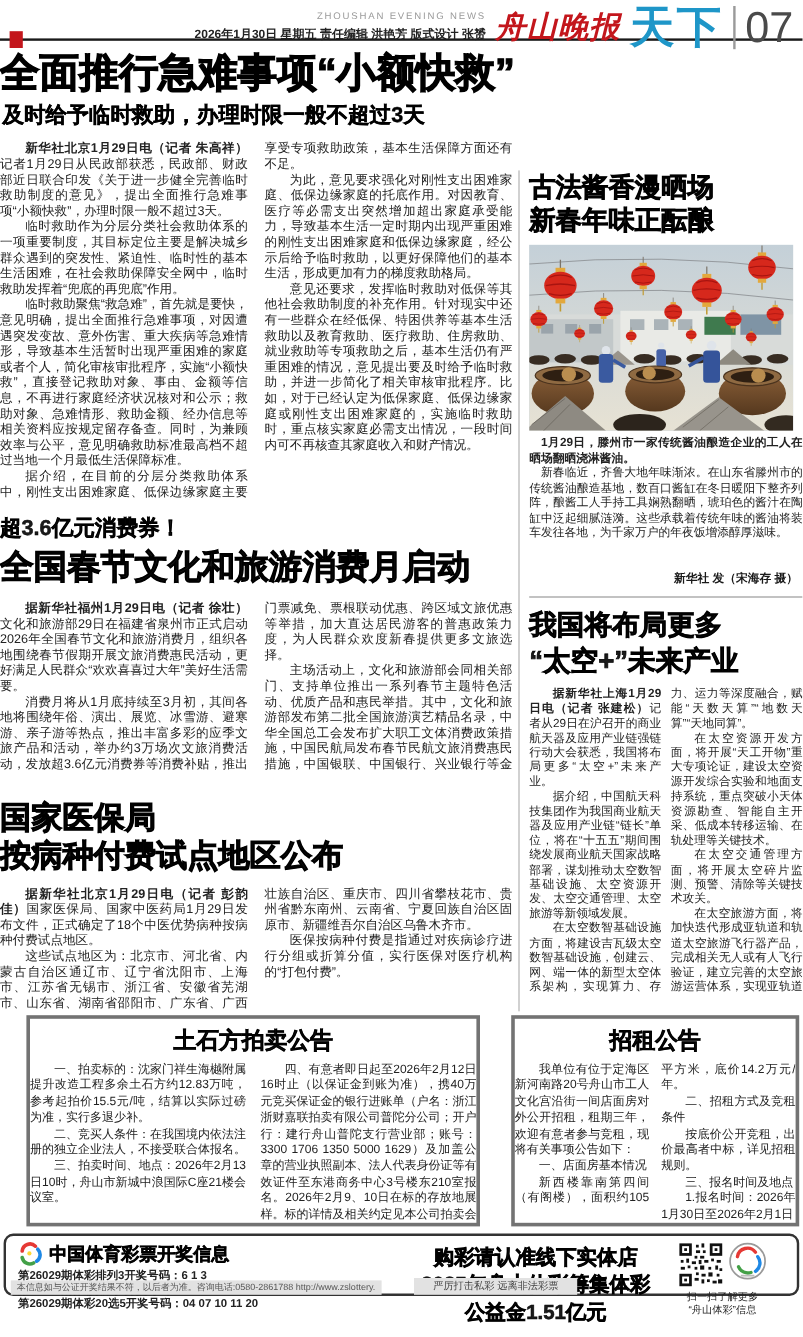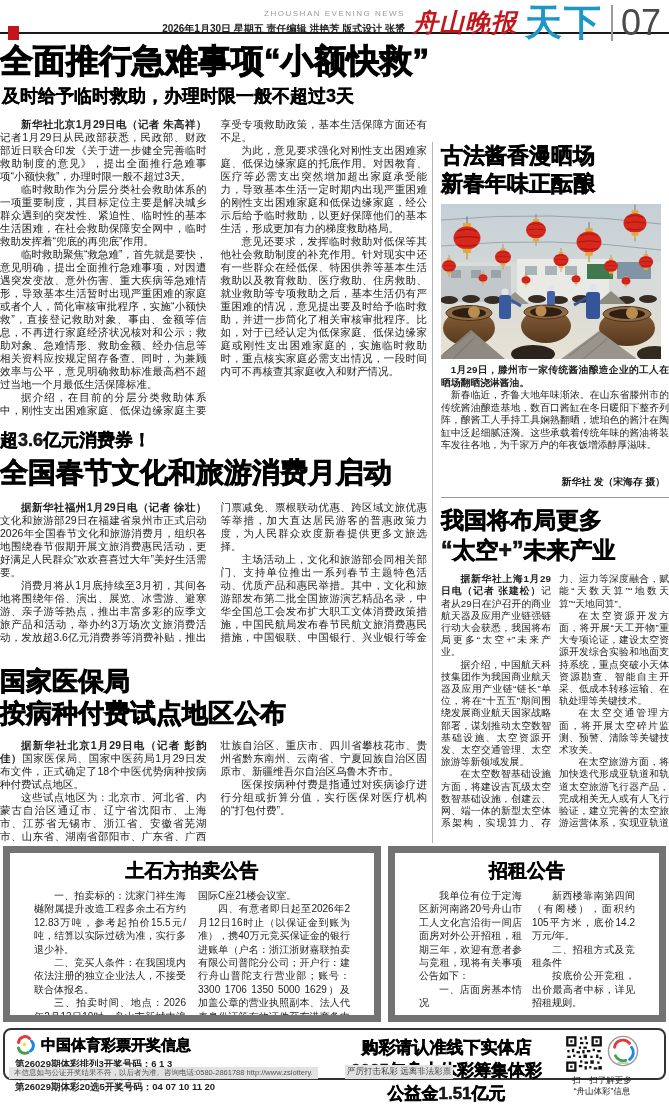--- a/index.html
+++ b/index.html
@@ -47,21 +47,21 @@
   
   .photo-fig { width:220px; height:155px; overflow:hidden; margin-bottom:5px; background:#cdd5da; }
   .caption { font-size:9.8px; line-height:12.5px; text-align:justify; color:#222; height:112px; overflow:hidden; }
   .caption .cap-lead { font-weight:800; text-indent:1em; }
   .caption .cap-body { text-indent:1em; }
   .credit { font-size:9.8px; font-weight:700; text-align:right; padding-right:4px; }
   .rail-divider { border:none; border-top:1px solid #9a9a9a; margin:8px 0 0; }
 
   
   .notices { display:flex; gap:7px; padding:0 3px; margin-top:3px; height:176px; }
-  .notice-box { border:7px solid #737373; padding:3px 24px 4px; overflow:hidden; background:#fff; }
+  .notice-box { border:3px solid #737373; padding:3px 0 4px; overflow:hidden; background:#fff;margin-left:19px; }
   .auction-box { width:378px; }
   .rental-box  { flex:1; }
   .notice-title { font-size:19px; font-weight:800; text-align:center; margin:2px 0 5px; -webkit-text-stroke:0.4px #000; }
   .notice-cols { column-count:2; column-fill:auto; overflow:hidden; text-align:justify;
                  font-size:10px; line-height:13.4px; color:#222; }
   .auction-cols { height:140px; column-gap:12px; }
   .rental-cols  { height:140px; column-gap:10px; }
 
   
   .lottery { margin:6px 3px 0; border:2px solid #333; border-radius:8px; height:52px;
@@ -70,21 +70,21 @@
   .lot-title-row { display:flex; align-items:center; gap:6px; }
   .lot-title { font-size:15px; font-weight:900; -webkit-text-stroke:0.4px #000; }
   .lot-results { margin-top:3px; }
   .lot-result { font-size:9.5px; font-weight:700; line-height:11.5px; color:#222; }
   .lot-disclaimer { position:absolute; left:4px; bottom:-1px; background:#e2e2e2; color:#555;
                     font-size:7.5px; padding:1px 5px; white-space:nowrap; }
   .lot-center { flex:1; text-align:center; padding-top:1px; }
   .lot-slogan1 { font-size:17px; font-weight:900; -webkit-text-stroke:0.5px #000; }
   .lot-slogan2 { font-size:17px; font-weight:900; -webkit-text-stroke:0.5px #000; }
   .lot-warning { position:absolute; left:340px; bottom:-1px; background:#e2e2e2; color:#444;
-                 font-size:8.5px; padding:1px 2px; white-space:nowrap; }
+                 font-size:8.5px; padding:1px 16px; white-space:nowrap; }
   .lot-right { width:108px; text-align:center; position:relative; }
   .qr-row { display:flex; justify-content:center; align-items:flex-start; gap:4px; }
   .qr-caption { font-size:8.5px; line-height:10.5px; color:#222; margin-top:2px; }
 </style>
 </head>
 <body>
 
 <div class="page">
 
   <header class="header">

